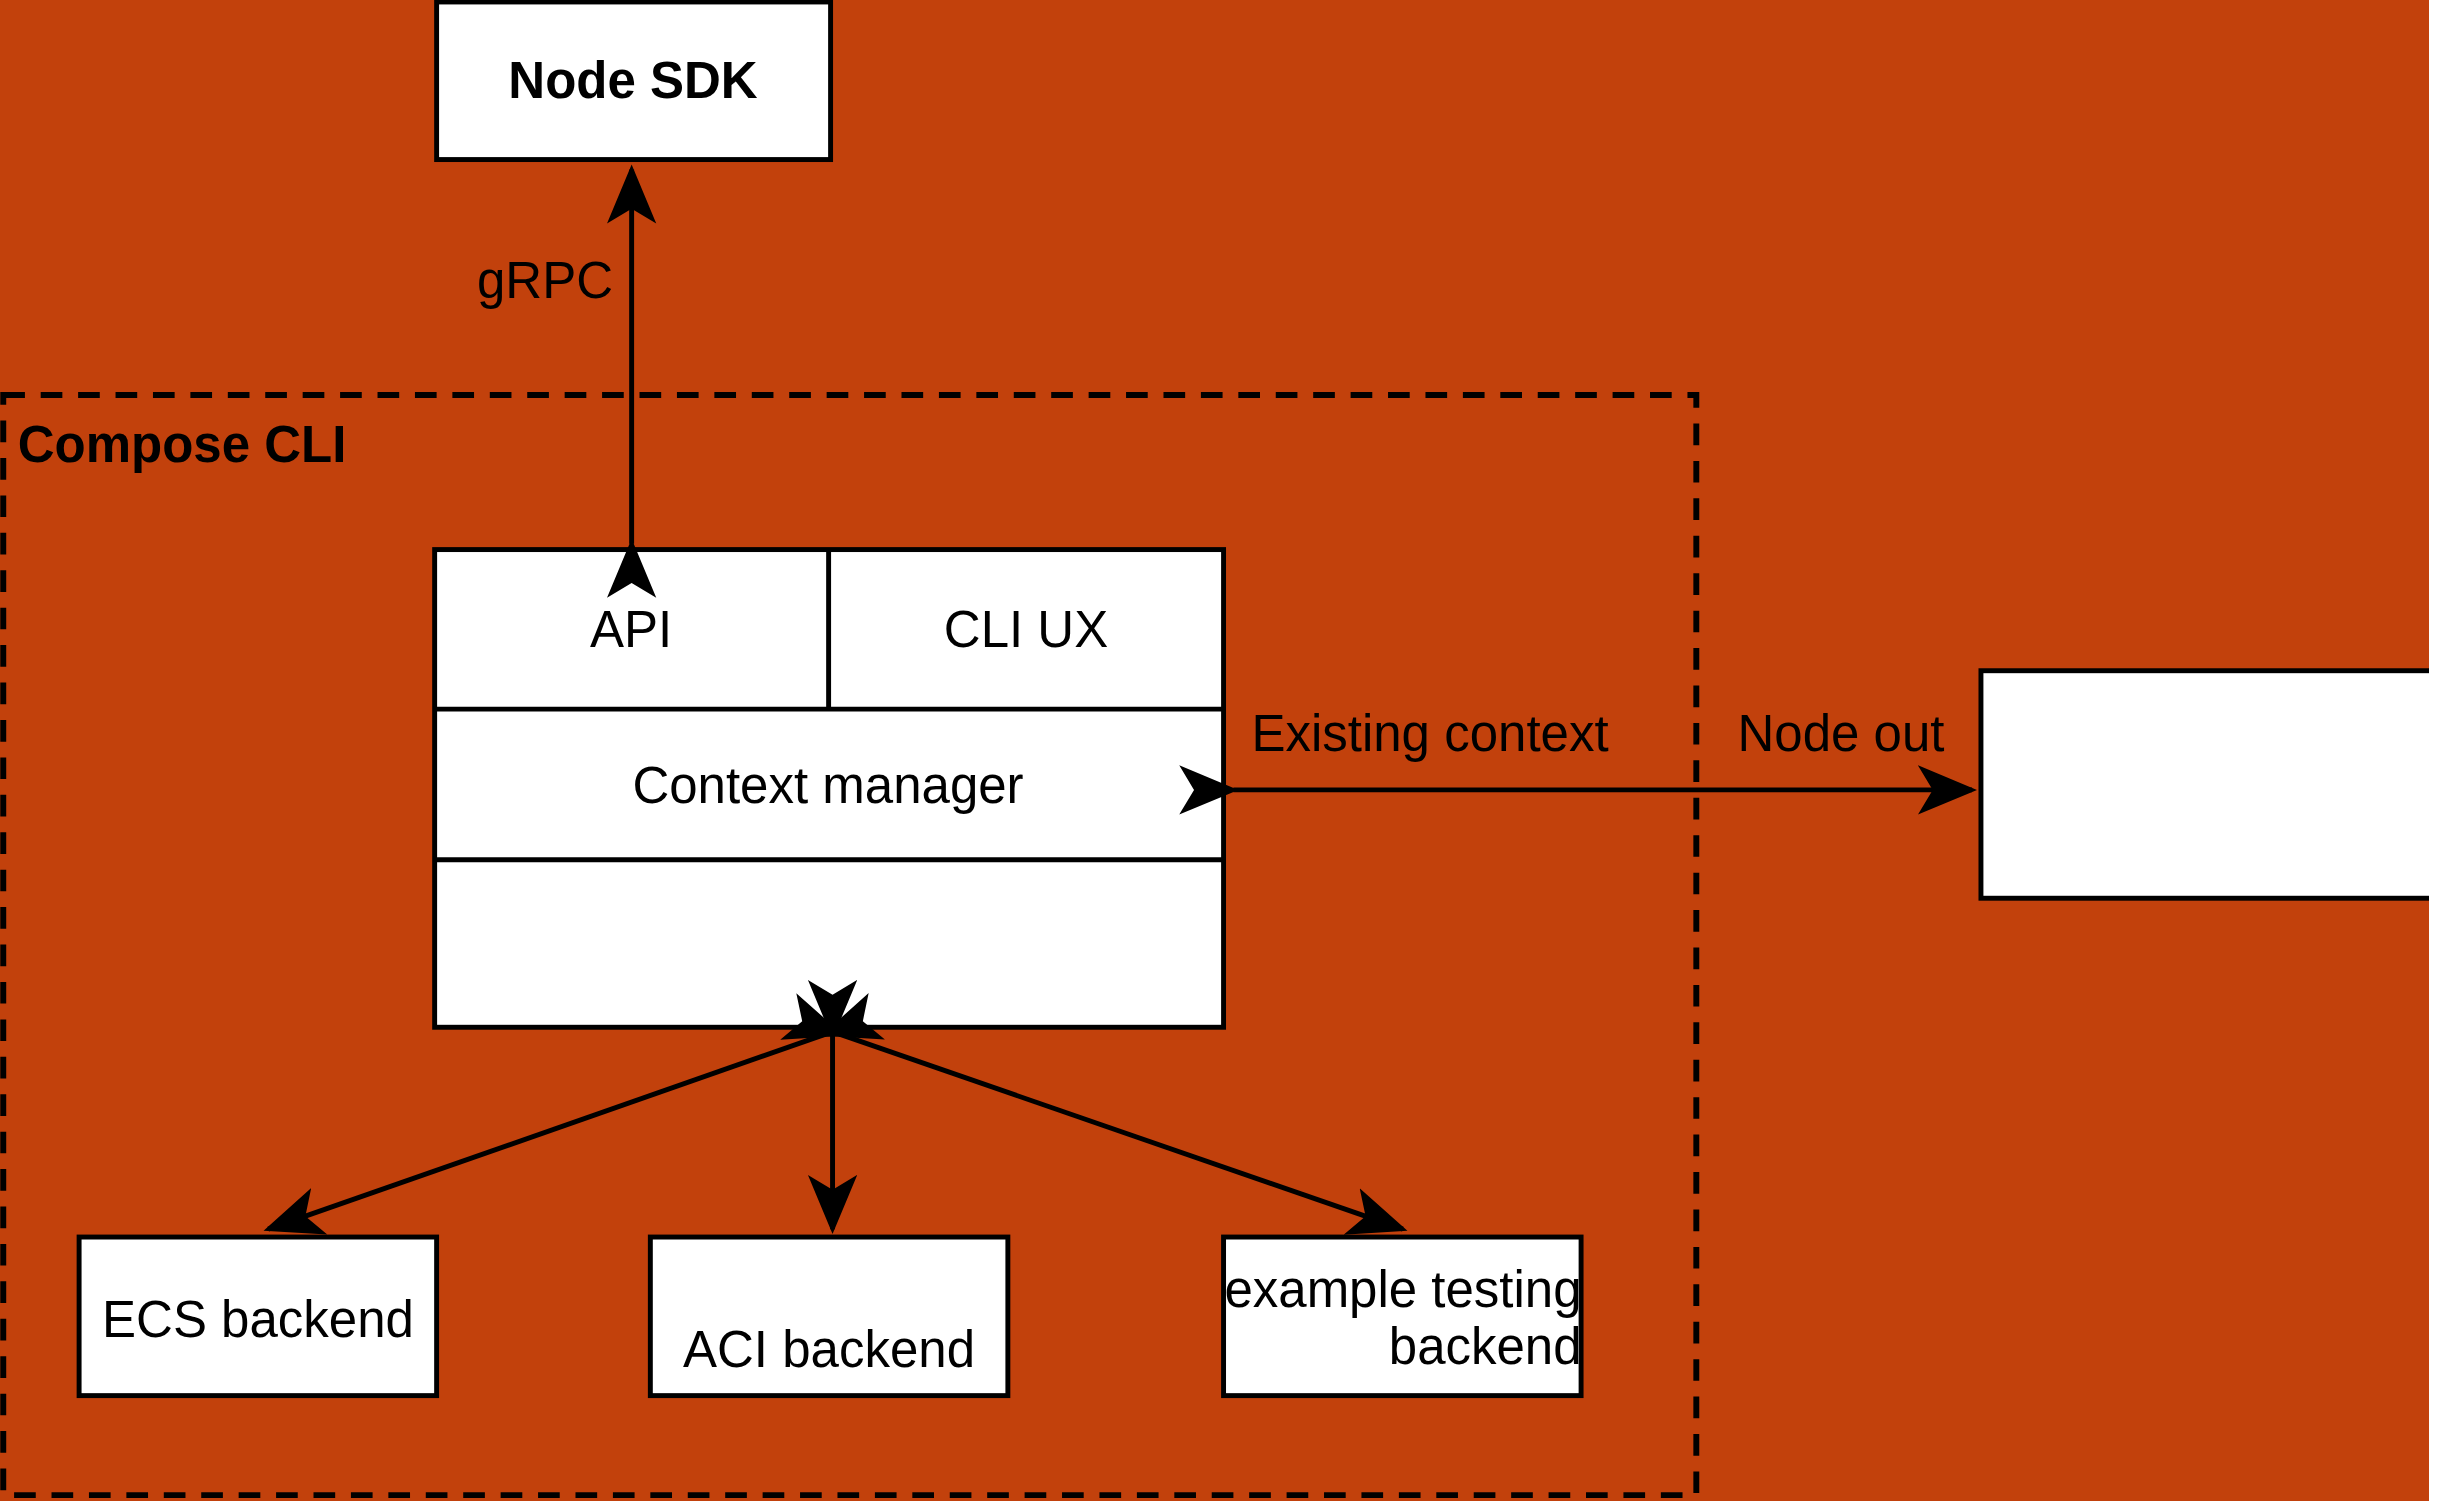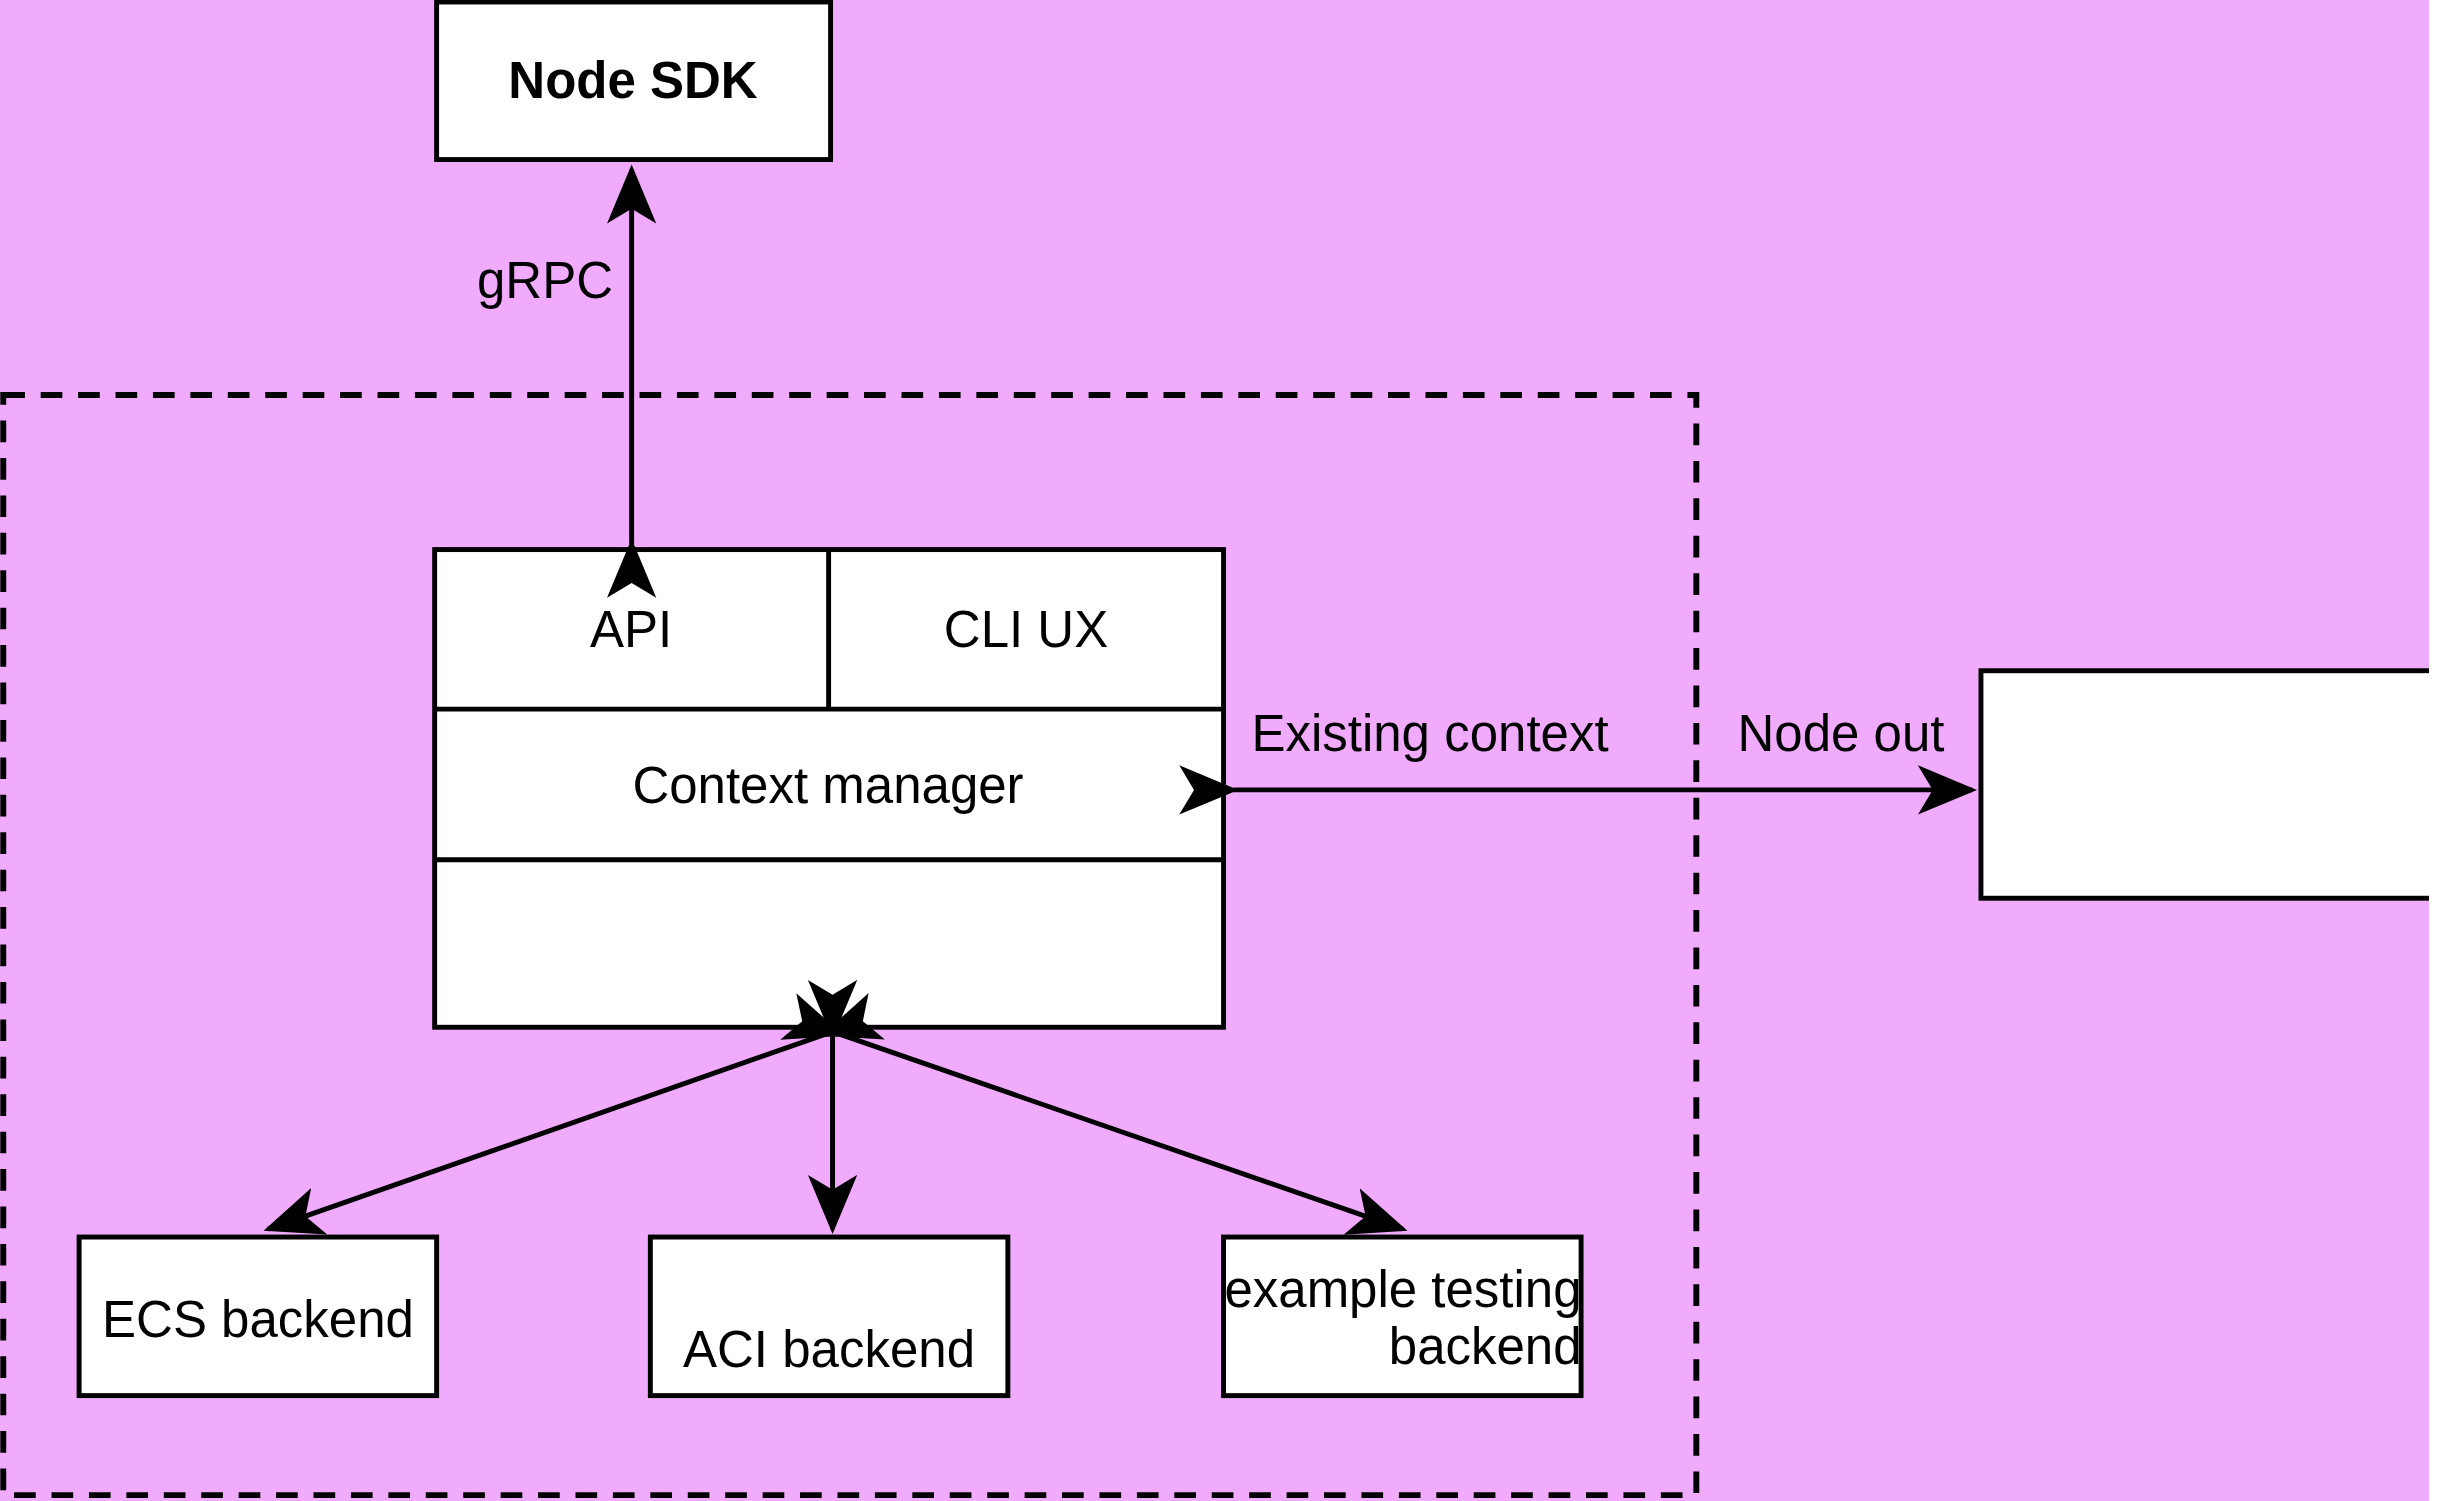--- a/index.html
+++ b/index.html
@@ -4,21 +4,21 @@
 <style>
   html, body {
     margin: 0;
     padding: 0;
     background: #ffffff;
   }
   #canvas {
     position: relative;
     width: 2429px;
     height: 1501px;
-    background: #f0abfc;
+    background: #c2410c;
     font-family: "Liberation Sans", sans-serif;
     overflow: hidden;
   }
   svg.diagram {
     position: absolute;
     inset: 0;
     width: 2455px;
     height: 1501px;
     display: block;
   }
@@ -109,20 +109,21 @@
 
 
 
   <div class="lbl lbl-center t-reg sz-52" style="left:258px; top:1320px;">ECS backend</div>
 
   <div class="lbl lbl-center t-reg sz-52" style="left:829px; top:1320px;margin-top:30px;">ACI backend</div>
 
   <div class="lbl lbl-center t-reg sz-52" style="left:1403px; top:1318px;text-align:right;">example testing
 backend</div>
 
+  <div class="lbl t-bold sz-52" style="left:17.7px; top:416px;">Compose CLI</div>
 
   <div class="lbl lbl-center t-reg sz-52" style="left:545px; top:281px;">gRPC</div>
 
   <div class="lbl lbl-center t-reg sz-52" style="left:1430px; top:734px;">Existing context</div>
 
   <div class="lbl lbl-center t-reg sz-52" style="left:1841px; top:734px;">Node out</div>
 
 </div>
 
 

